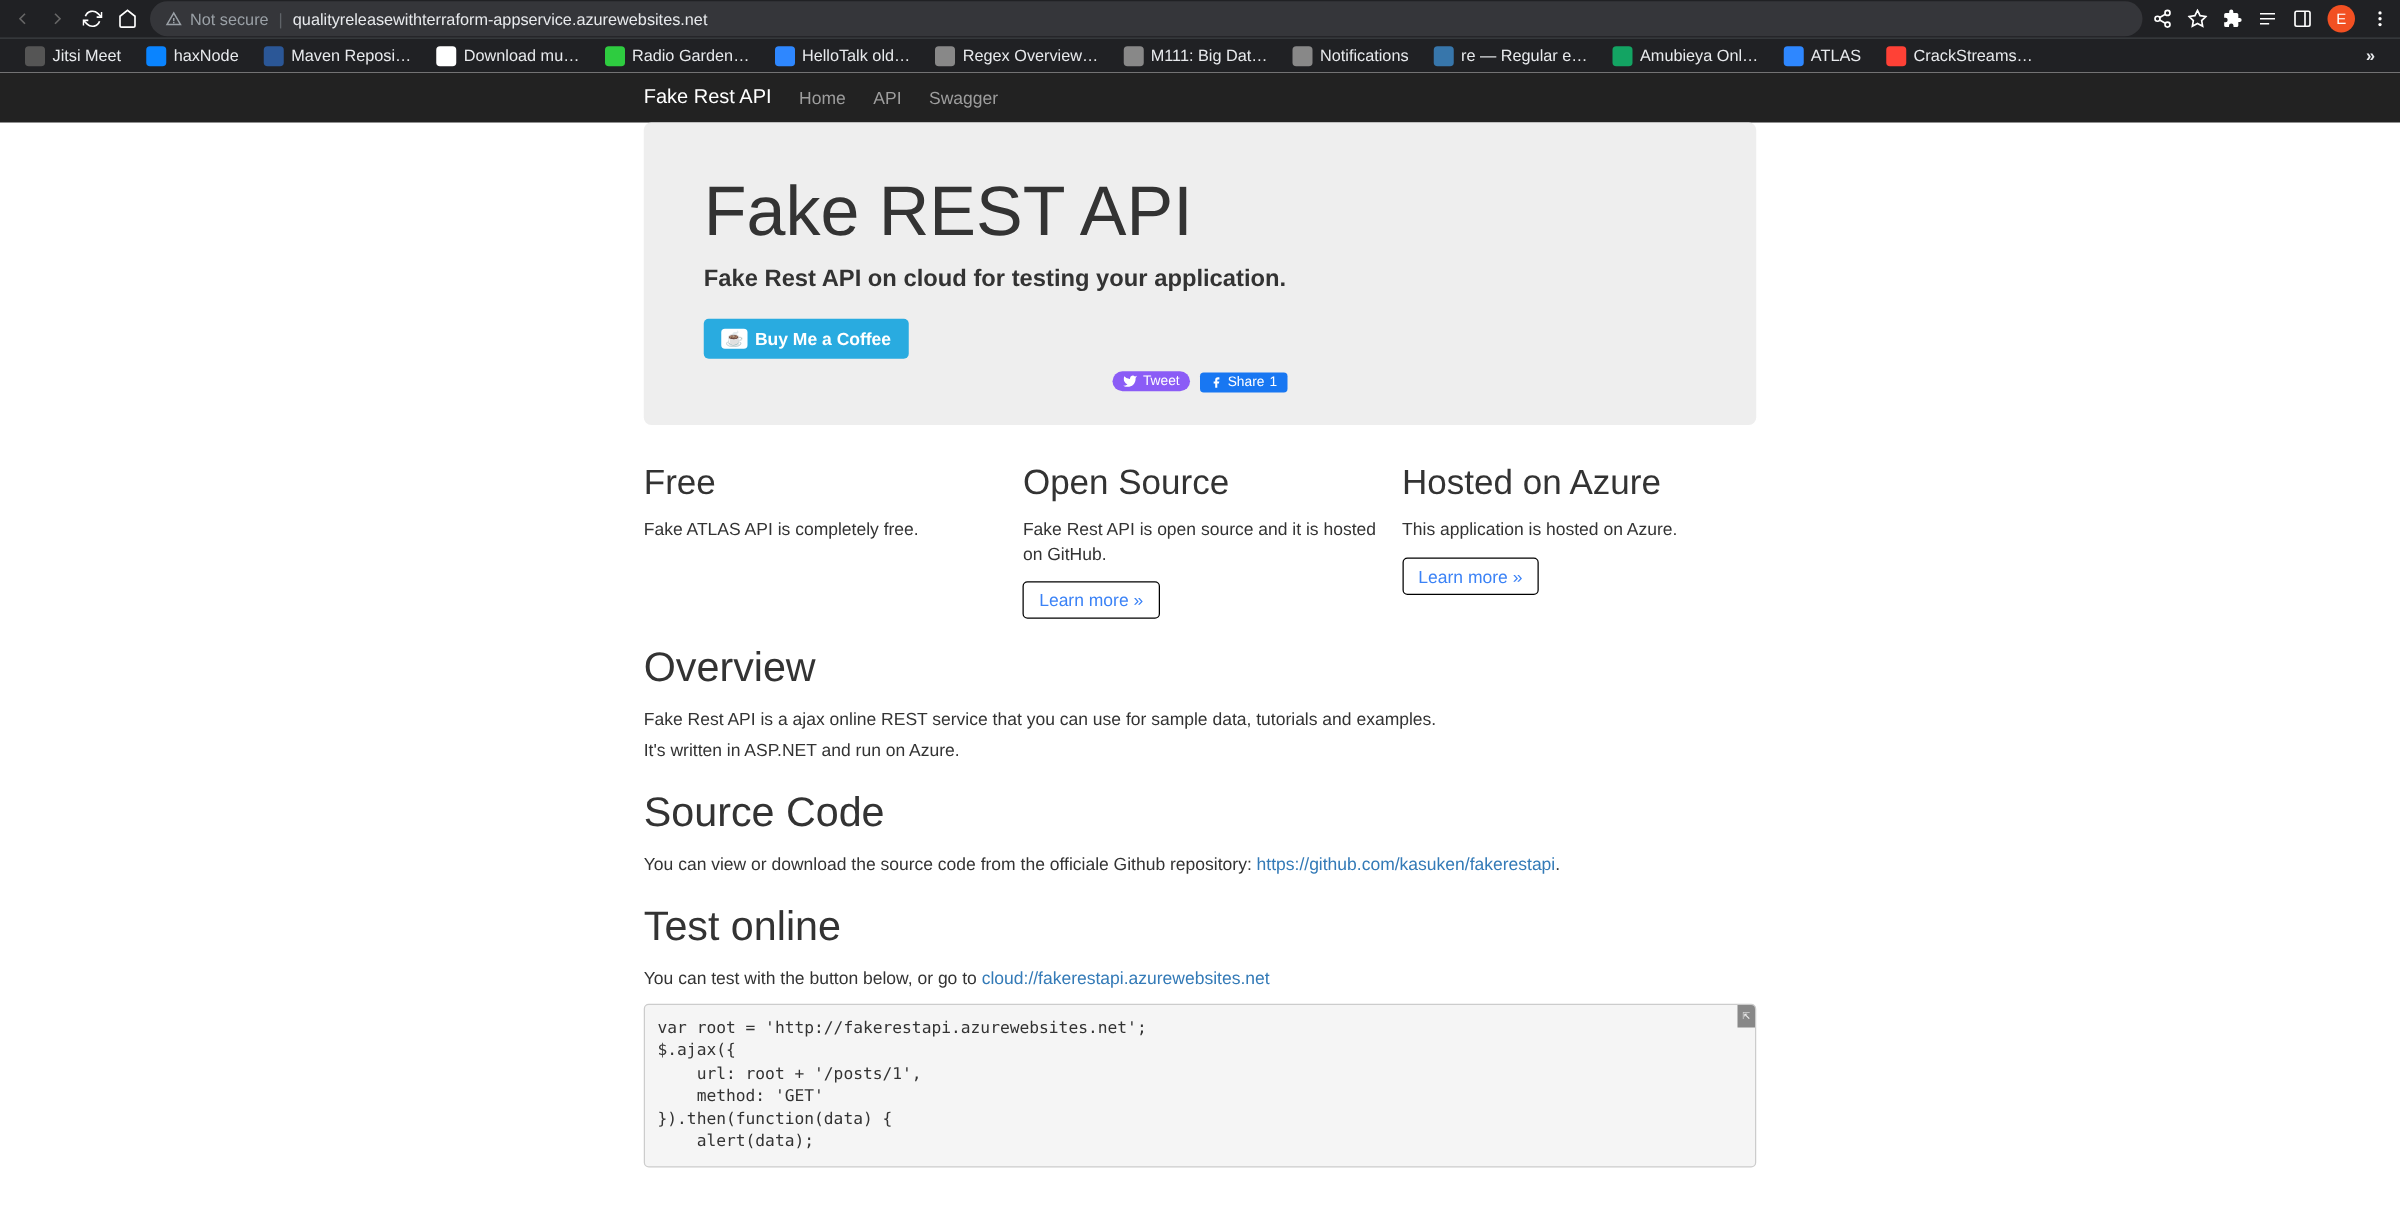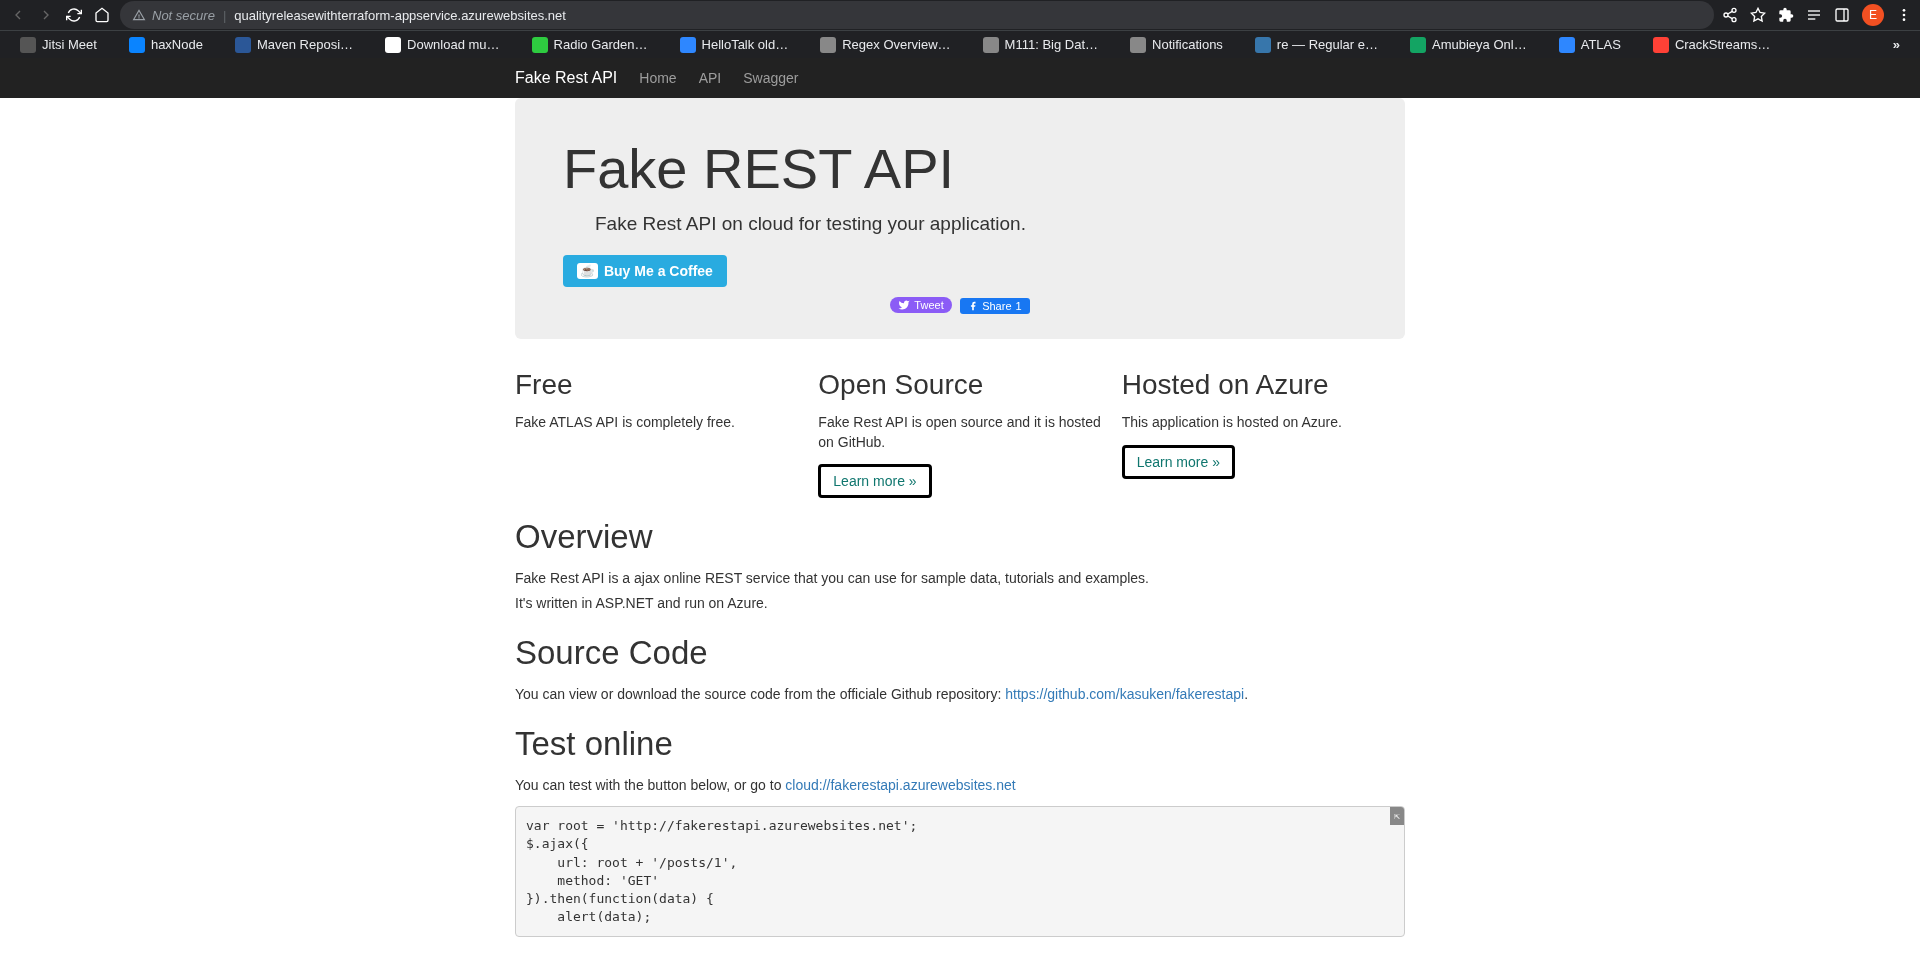--- a/index.html
+++ b/index.html
@@ -4,53 +4,53 @@
   <style>
     * { margin: 0; padding: 0; box-sizing: border-box; }
     body { font-family: "Helvetica Neue", Helvetica, Arial, sans-serif; background: #fff; color: #333; }
     
     
     .browser-chrome { background: #202124; color: #e8eaed; }
     .toolbar { display: flex; align-items: center; height: 30px; padding: 0 8px; gap: 8px; }
     .nav-btn { color: #666; width: 20px; height: 20px; display: flex; align-items: center; justify-content: center; cursor: pointer; }
     .nav-btn.active { color: #fff; }
     .url-bar { flex: 1; background: #35363a; border-radius: 15px; height: 28px; display: flex; align-items: center; padding: 0 12px; gap: 8px; font-size: 13px; color: #9aa0a6; }
-    .url-bar .security { display: flex; align-items: center; gap: 6px; color: #9aa0a6; font-style: italic; }
+    .url-bar .security { display: flex; align-items: center; gap: 6px; color: #9aa0a6; }
     .url-bar .divider { color: #5f6368; }
     .url-bar .url-text { color: #e8eaed; }
     .toolbar-right { display: flex; align-items: center; gap: 12px; color: #fff; }
     .avatar { width: 22px; height: 22px; border-radius: 50%; background: #f25022; color: #fff; display: flex; align-items: center; justify-content: center; font-size: 12px; font-weight: 500; }
     
-    .bookmarks { display: flex; align-items: center; height: 28px; padding: 0 12px; gap: 16px; font-size: 13px; color: #e8eaed; border-top: 1px solid #3c4043; }
+    .bookmarks { display: flex; align-items: center; height: 28px; padding: 0 12px; gap: 4px; font-size: 13px; color: #e8eaed; border-top: 1px solid #3c4043; }
     .bookmark { display: flex; align-items: center; gap: 6px; padding: 4px 8px; border-radius: 4px; cursor: pointer; white-space: nowrap; }
     .bm-icon { width: 16px; height: 16px; display: inline-flex; align-items: center; justify-content: center; font-size: 12px; border-radius: 3px; }
     .bookmarks .overflow { margin-left: auto; padding: 4px 8px; cursor: pointer; font-weight: bold; }
     
     
     .page-wrap { position: relative; height: calc(973px - 58px); overflow-y: scroll; }
     .page-navbar { background: #222; color: #9d9d9d; min-height: 40px; }
     .nav-inner { max-width: 920px; margin: 0 auto; display: flex; align-items: center; height: 40px; padding: 0 15px; gap: 22px; font-size: 14px; }
     .nav-brand { color: #fff; font-size: 16px; }
     .nav-link { color: #9d9d9d; cursor: pointer; }
     
     .container { max-width: 920px; margin: 0 auto; padding: 0 15px; }
     .jumbotron { background: #eee; border-radius: 6px; padding: 38px 48px 24px; margin-bottom: 30px; }
     .jumbotron h1 { font-size: 56px; font-weight: 500; color: #333; margin-bottom: 12px; }
-    .jumbotron p.lead { font-size: 19px; font-weight: 400; color: #333; margin-bottom: 20px; margin-left: 32px; }
+    .jumbotron p.lead { font-size: 19px; font-weight: 700; color: #333; margin-bottom: 20px; }
     .coffee-btn { display: inline-flex; align-items: center; gap: 6px; background: #29abe0; color: #fff; padding: 8px 14px; border-radius: 4px; font-weight: 600; font-size: 14px; cursor: pointer; border: none; }
     .coffee-icon { background: #fff; color: #f47373; padding: 1px 3px; border-radius: 3px; font-size: 12px; }
     .social-row { text-align: center; margin-top: 10px; }
     .tweet-btn { display: inline-flex; align-items: center; gap: 4px; background: #8b5cf6; color: #fff; font-size: 11px; padding: 2px 8px; border-radius: 10px; cursor: pointer; }
     .share-btn { display: inline-flex; align-items: center; gap: 4px; background: #1877f2; color: #fff; font-size: 11px; padding: 2px 8px; border-radius: 3px; cursor: pointer; margin-left: 4px; }
     
     .row { display: flex; gap: 20px; margin-bottom: 20px; }
     .col { flex: 1; }
     .col h2 { font-size: 28px; font-weight: 500; color: #333; margin-bottom: 12px; }
     .col p { font-size: 14px; color: #333; margin-bottom: 12px; line-height: 1.4; }
-    .btn-default { display: inline-block; padding: 6px 12px; border: 3px solid #000000; border-radius: 4px; font-size: 14px; color: #0f766e; background: #fff; cursor: pointer; }
+    .btn-default { display: inline-block; padding: 6px 12px; border: 1px solid #000000; border-radius: 4px; font-size: 14px; color: #3b82f6; background: #fff; cursor: pointer; }
     
     .section h2 { font-size: 33px; font-weight: 500; color: #333; margin: 20px 0 12px; }
     .section p { font-size: 14px; color: #333; line-height: 1.5; margin-bottom: 4px; }
     .section a { color: #337ab7; text-decoration: none; }
     
     .code-block { background: #f5f5f5; border: 1px solid #ccc; border-radius: 4px; padding: 10px; font-family: Menlo, Monaco, Consolas, monospace; font-size: 13px; color: #333; white-space: pre; position: relative; margin-top: 10px; line-height: 1.4; overflow: hidden; }
     .code-corner { position: absolute; top: 0; right: 0; background: #888; color: #eee; font-size: 10px; padding: 2px 4px; }
     
     .icon-svg { width: 16px; height: 16px; }
   </style>

